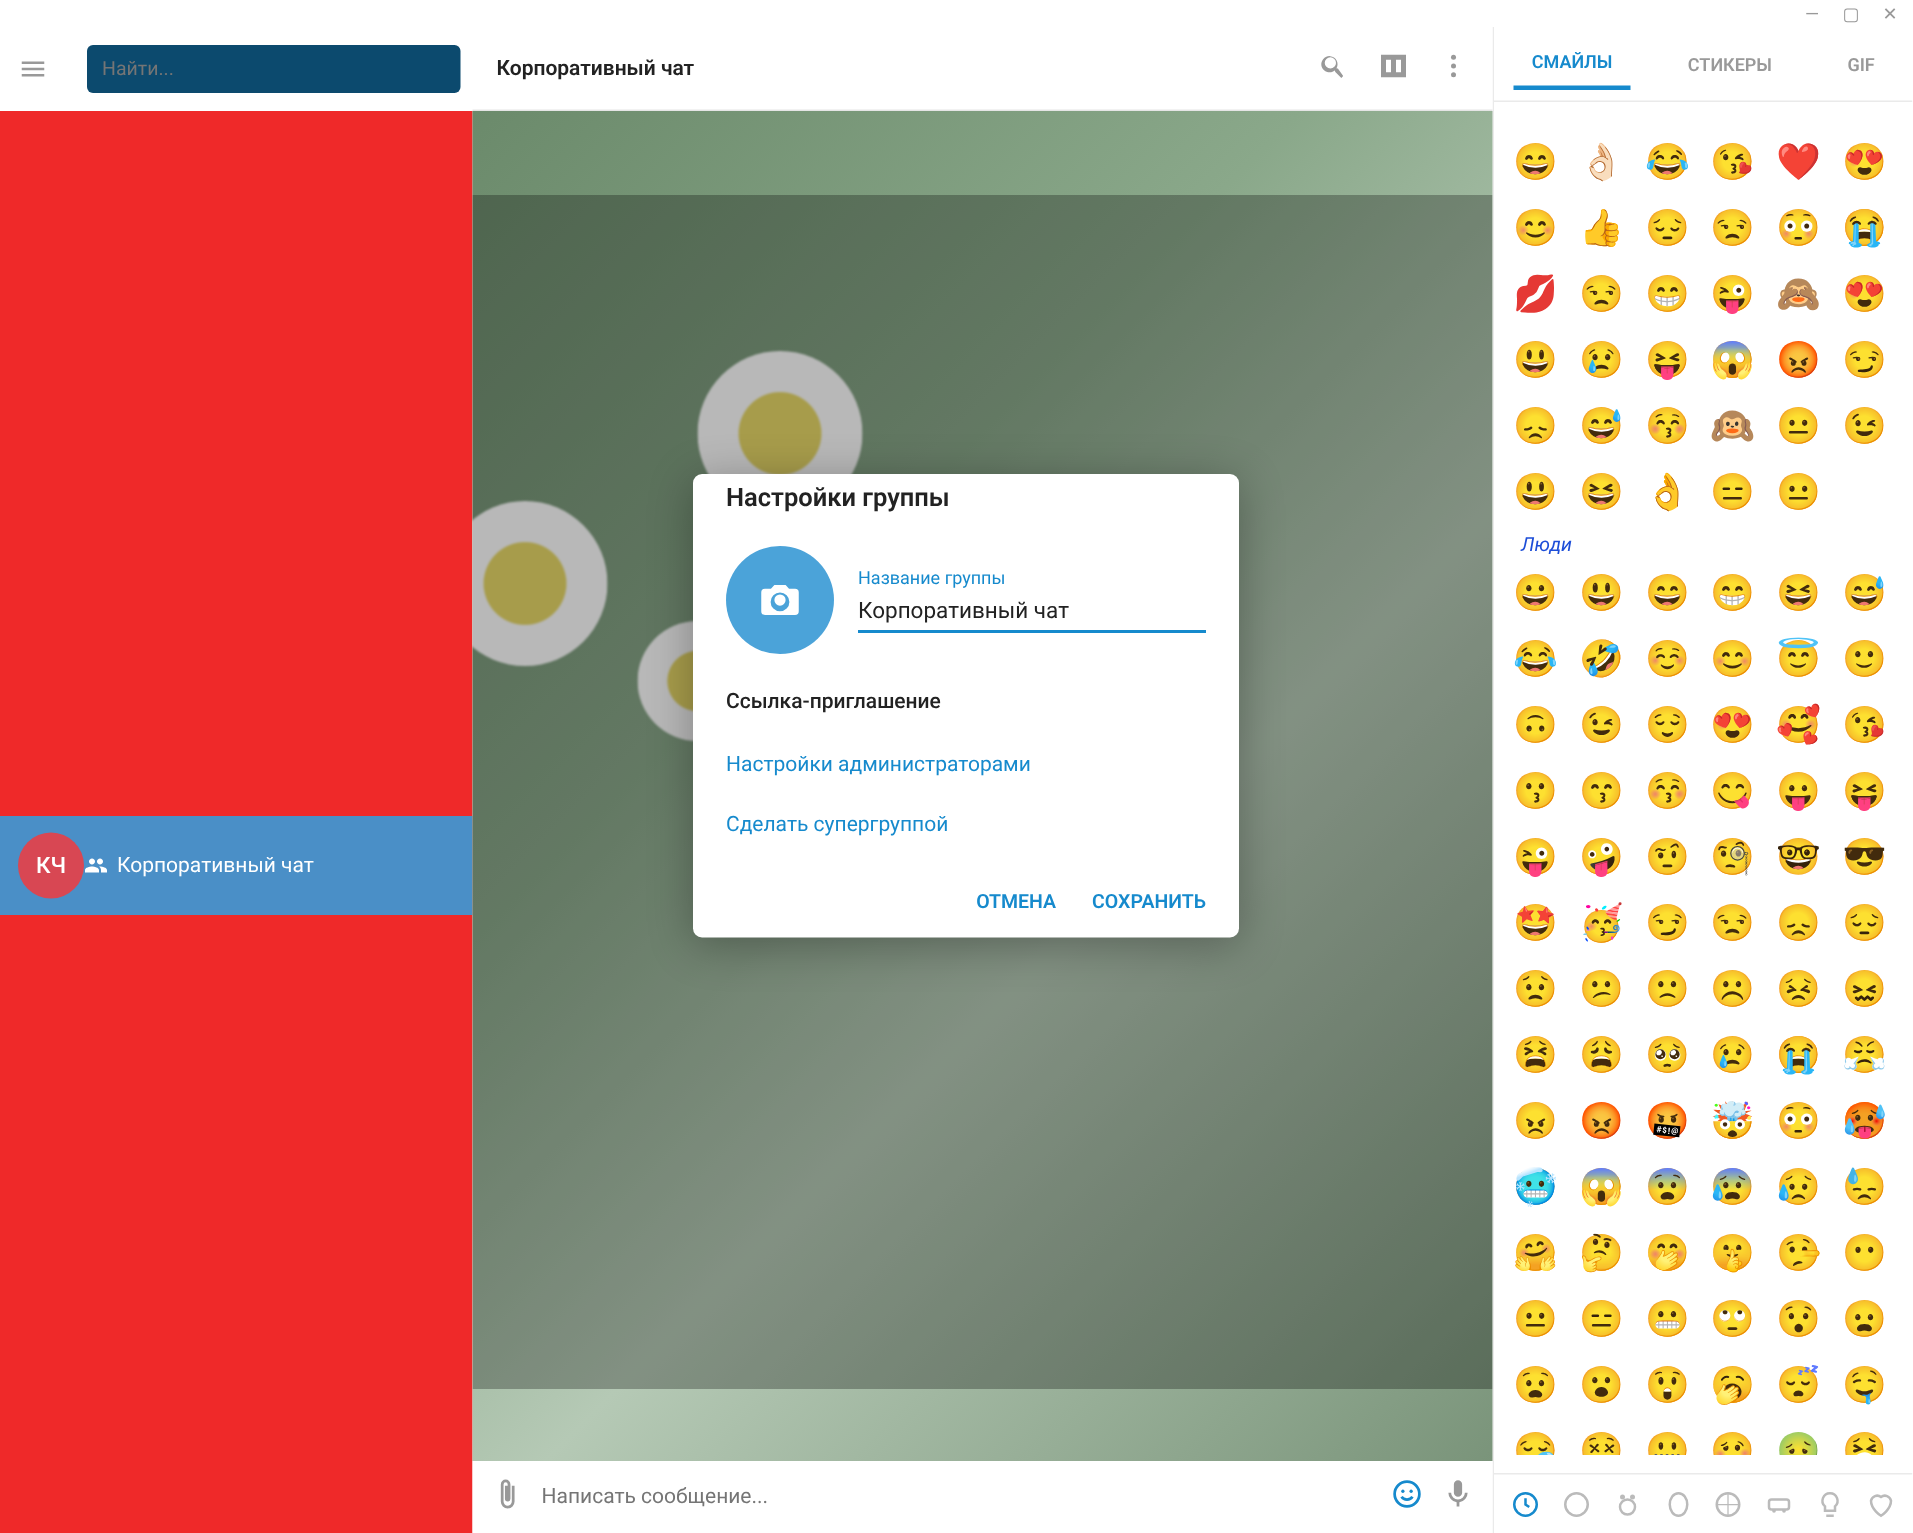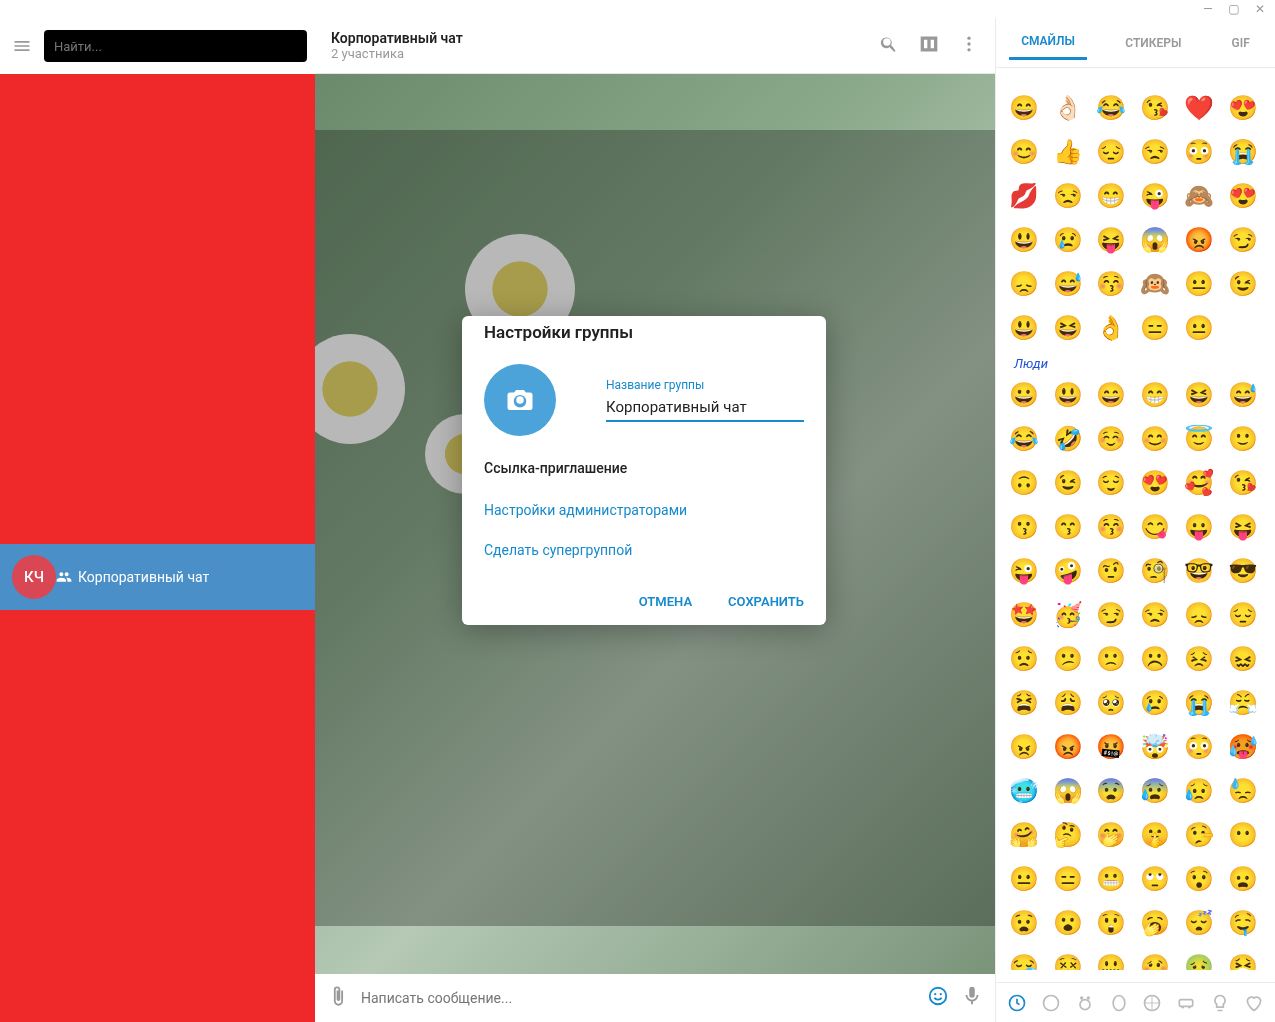--- a/index.html
+++ b/index.html
@@ -6,21 +6,21 @@
 body { width: 1275px; height: 1022px; overflow: hidden; background: #fff; }
 
 .titlebar { height: 18px; background: #fff; display: flex; justify-content: flex-end; align-items: center; gap: 12px; padding-right: 8px; }
 .titlebar span { width: 14px; height: 14px; display: inline-flex; align-items: center; justify-content: center; color: #999; font-size: 12px; }
 
 .app { display: flex; height: 1004px; position: relative; }
 
 .sidebar { width: 315px; background: #fff; display: flex; flex-direction: column; }
 .sidebar-top { height: 56px; display: flex; align-items: center; padding: 0 8px; gap: 8px; }
 .hamburger { width: 28px; height: 28px; display: flex; align-items: center; justify-content: center; color: #999; }
-.search-box { flex: 1; background: #000000; border-radius: 4px; height: 32px; padding: 0 10px; display: flex; align-items: center; color: #999; font-size: 13px; border: none; outline: none; }
+.search-box { flex: 1; background: #0c4a6e; border-radius: 4px; height: 32px; padding: 0 10px; display: flex; align-items: center; color: #999; font-size: 13px; border: none; outline: none; margin-left: 14px; }
 
 .chat-list { flex: 1; background: #ef2929; position: relative; }
 .chat-item { height: 66px; background: #4a8fc7; display: flex; align-items: center; padding: 0 12px; gap: 0; position: absolute; top: 470px; left: 0; right: 0; }
 .avatar { width: 44px; height: 44px; border-radius: 50%; background: #d84753; display: flex; align-items: center; justify-content: center; color: #fff; font-size: 15px; font-weight: 500; }
 .chat-name-row { display: flex; align-items: center; gap: 6px; color: #fff; font-size: 14px; }
 
 .center { flex: 1; display: flex; flex-direction: column; position: relative; }
 .chat-header { height: 56px; background: #fff; display: flex; align-items: center; padding: 0 16px; border-bottom: 1px solid #e5e5e5; }
 .chat-title { flex: 1; }
 .chat-title-name { font-size: 14px; font-weight: 600; color: #222; }
@@ -44,27 +44,27 @@
 .emoji-bottom { height: 40px; border-top: 1px solid #eaeaea; display: flex; align-items: center; justify-content: space-around; color: #bbb; padding: 0 4px; }
 .emoji-bottom span { width: 24px; height: 24px; display: flex; align-items: center; justify-content: center; }
 .emoji-bottom span.active { color: #168acd; }
 
 .overlay-dim { position: absolute; inset: 0; top: 56px; bottom: 48px; background: rgba(0,0,0,0.28); }
 
 .modal { position: absolute; width: 364px; background: #fff; border-radius: 6px; box-shadow: 0 5px 30px rgba(0,0,0,0.3); top: 298px; left: 462px; padding: 6px 22px 16px; }
 .modal-title { font-size: 17px; font-weight: 600; color: #222; margin-bottom: 22px; }
 .modal-head-row { display: flex; gap: 16px; align-items: center; margin-bottom: 24px; }
 .photo-circle { width: 72px; height: 72px; border-radius: 50%; background: #4ba3d9; display: flex; align-items: center; justify-content: center; color: #fff; }
-.name-field { flex: 1; margin-left: 34px; }
+.name-field { flex: 1; }
 .name-label { font-size: 12px; color: #168acd; margin-bottom: 2px; }
 .name-input { width: 100%; border: none; border-bottom: 2px solid #168acd; outline: none; font-size: 15px; padding: 4px 0; color: #222; }
 .section-label { font-size: 14px; font-weight: 500; color: #222; margin-bottom: 10px; }
 .link-action { display: inline-block; color: #168acd; font-size: 14px; padding: 6px 8px; margin-left: -8px; margin-bottom: 2px; cursor: pointer; }
 .link-highlight { border: 3px solid #d62020; padding: 4px 8px; margin: 0 0 8px -11px; display: inline-block; }
-.modal-footer { display: flex; justify-content: flex-end; gap: 36px; margin-top: 28px; }
+.modal-footer { display: flex; justify-content: flex-end; gap: 24px; margin-top: 28px; }
 .modal-btn { color: #168acd; font-size: 13px; font-weight: 600; cursor: pointer; }
 
 svg { fill: currentColor; }
 </style>
 </head>
 <body>
 
 <div class="titlebar">
   <span>—</span>
   <span>▢</span>
@@ -92,21 +92,20 @@
           <span>Корпоративный чат</span>
         </div>
       </div>
     </div>
   </div>
 
   <div class="center">
     <div class="chat-header">
       <div class="chat-title">
         <div class="chat-title-name">Корпоративный чат</div>
-        <div class="chat-title-sub">2 участника</div>
       </div>
       <div class="header-icons">
         <span><svg width="20" height="20" viewBox="0 0 24 24">
               <path d="M15.5 14h-.79l-.28-.27A6.5 6.5 0 1 0 13 15.5l.27.28v.79l5 5L19.77 20zm-6 0A4.5 4.5 0 1 1 14 9.5 4.5 4.5 0 0 1 9.5 14z"></path>
             </svg></span>
         <span><svg width="20" height="20" viewBox="0 0 24 24">
               <path d="M3 4h18v16H3zM13 6v12h6V6zM5 6v12h6V6z" fill="none" stroke="currentColor" stroke-width="2"></path>
             </svg></span>
         <span><svg width="20" height="20" viewBox="0 0 24 24">
               <circle cx="12" cy="5" r="2"></circle>

